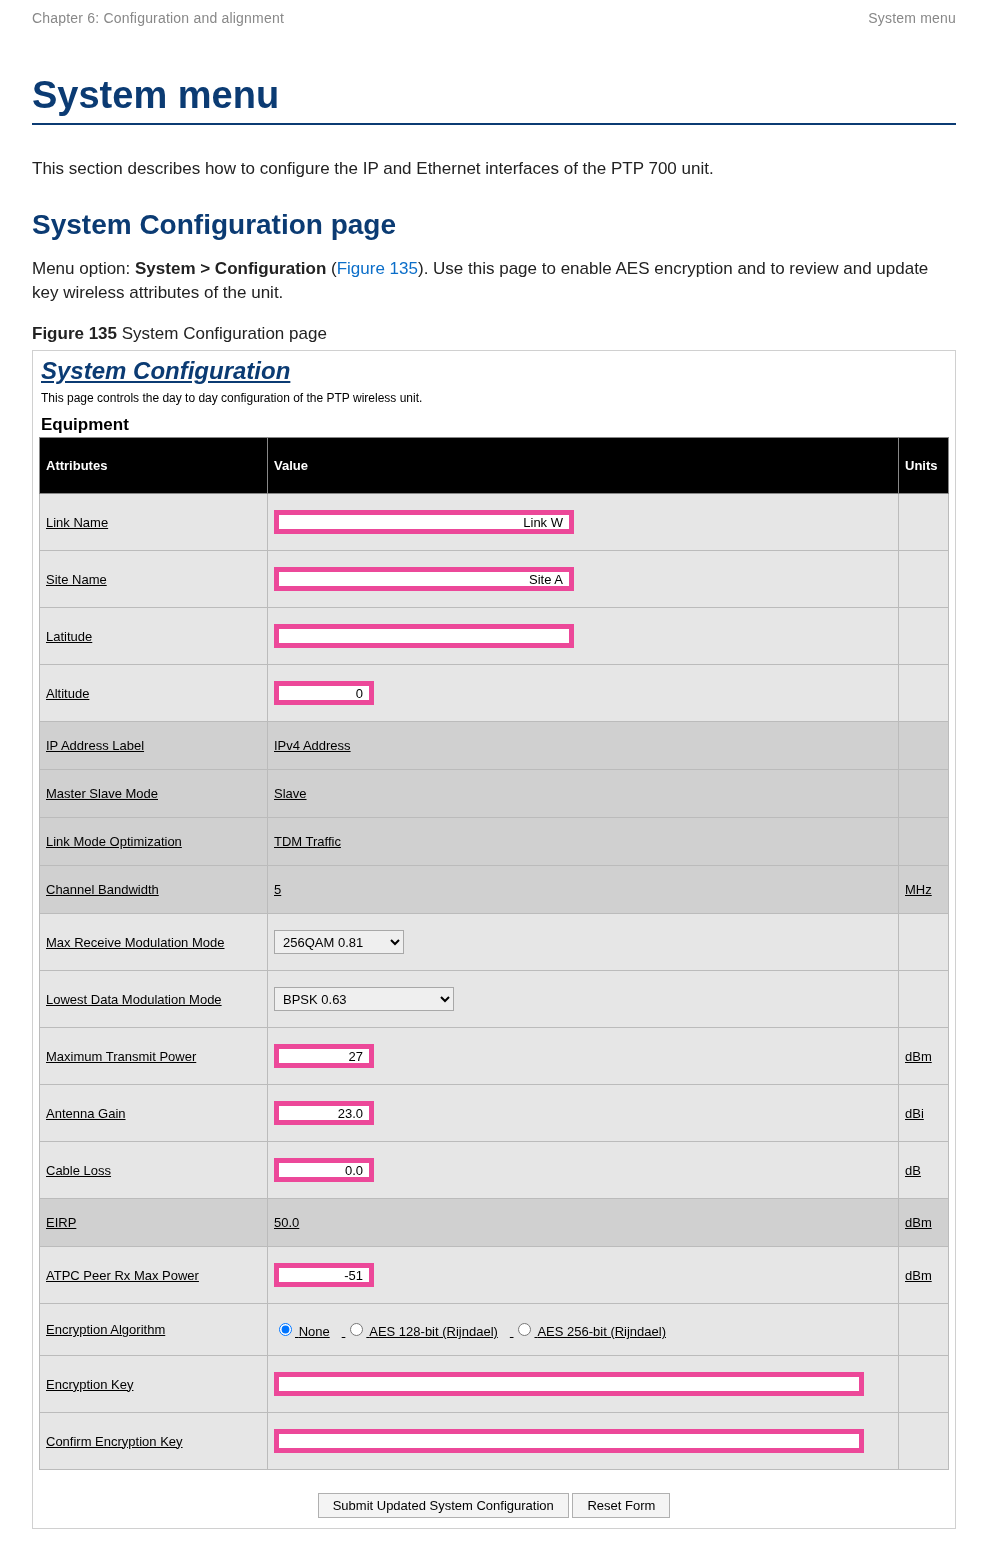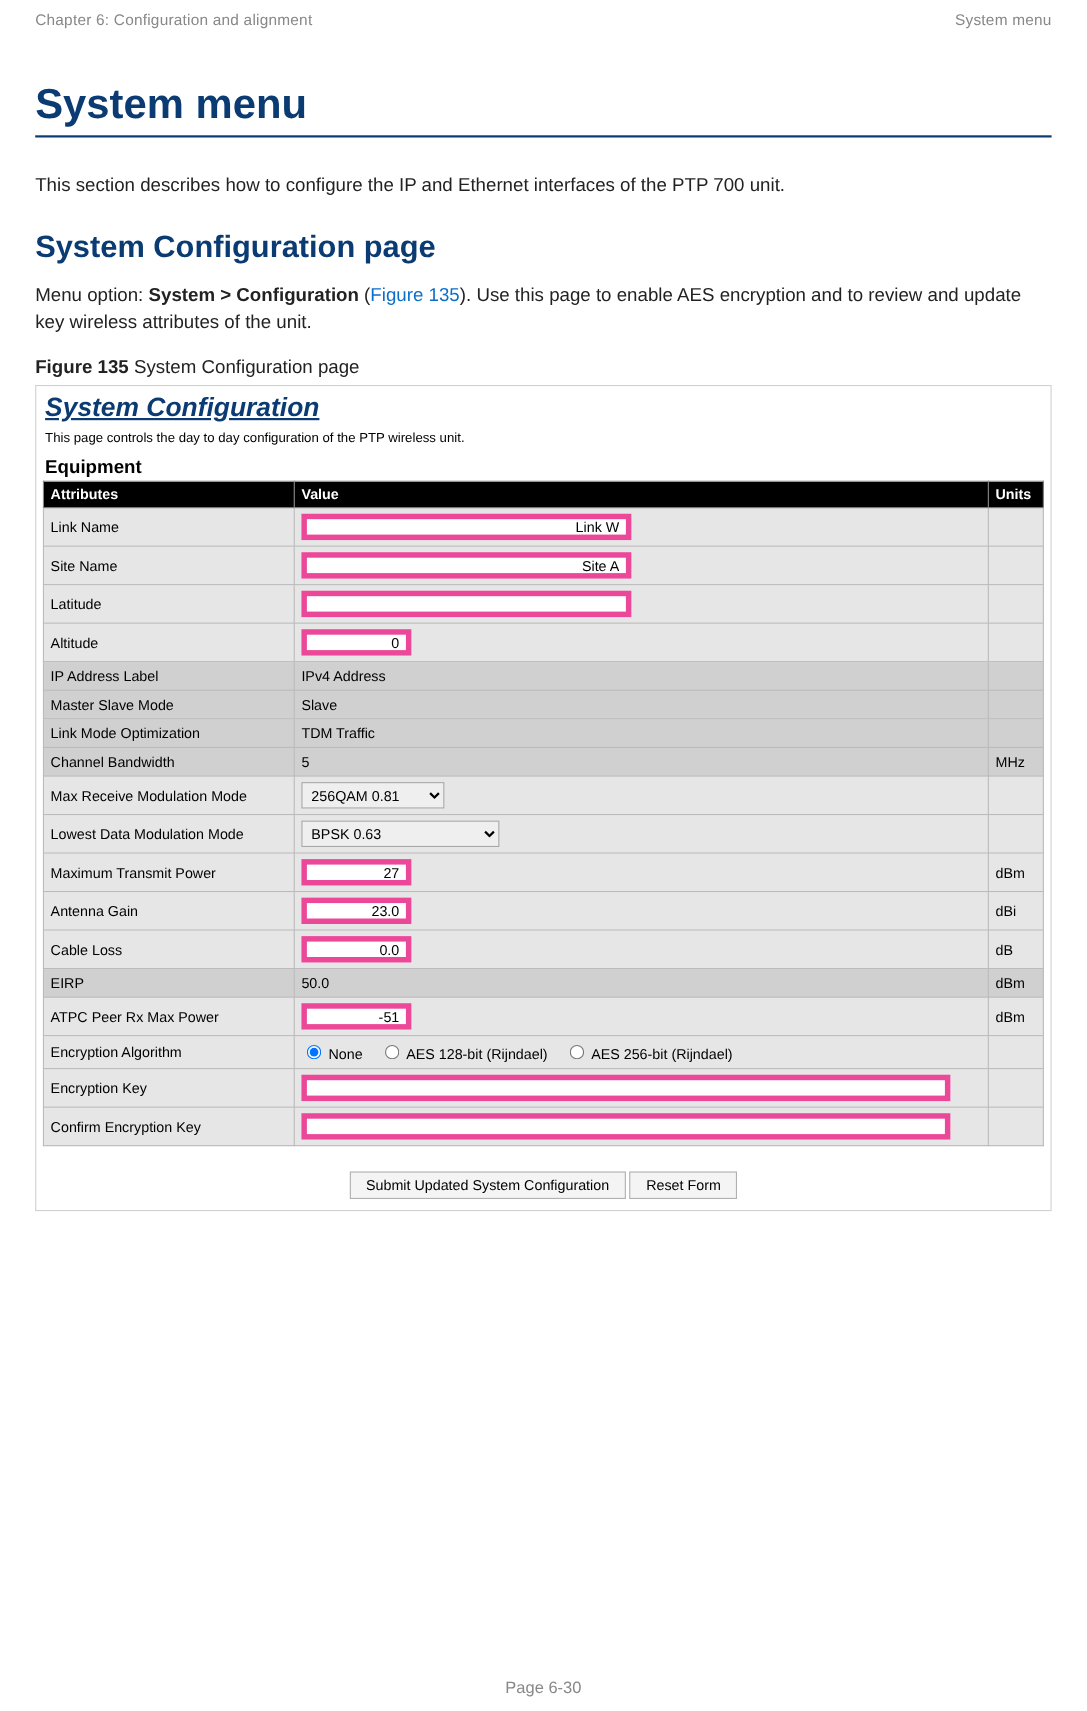--- a/index.html
+++ b/index.html
@@ -85,29 +85,30 @@
   table.cfg {
     width: 100%;
     border-collapse: collapse;
     font-size: 13px;
   }
   table.cfg th {
     background: #000000;
     color: #ffffff;
     text-align: left;
     font-weight: 700;
-    padding: 4px 6px;
+    padding: 20px 6px;
     border: 1px solid #888;
   }
   table.cfg th.attr { width: 228px; }
   table.cfg th.unit { width: 50px; }
   table.cfg td {
-    padding: 5px 6px;
+    padding: 16px 6px;
     border: 1px solid #bbbbbb;
     vertical-align: middle;
+    text-decoration: underline;
   }
   
   tr.ra td { background: #e6e6e6; }
   tr.rb td { background: #d0d0d0; }
 
   .txt-in {
     font-family: Arial, Helvetica, sans-serif;
     font-size: 13px;
     padding: 3px 6px;
     border: 5px solid #ec4899;

